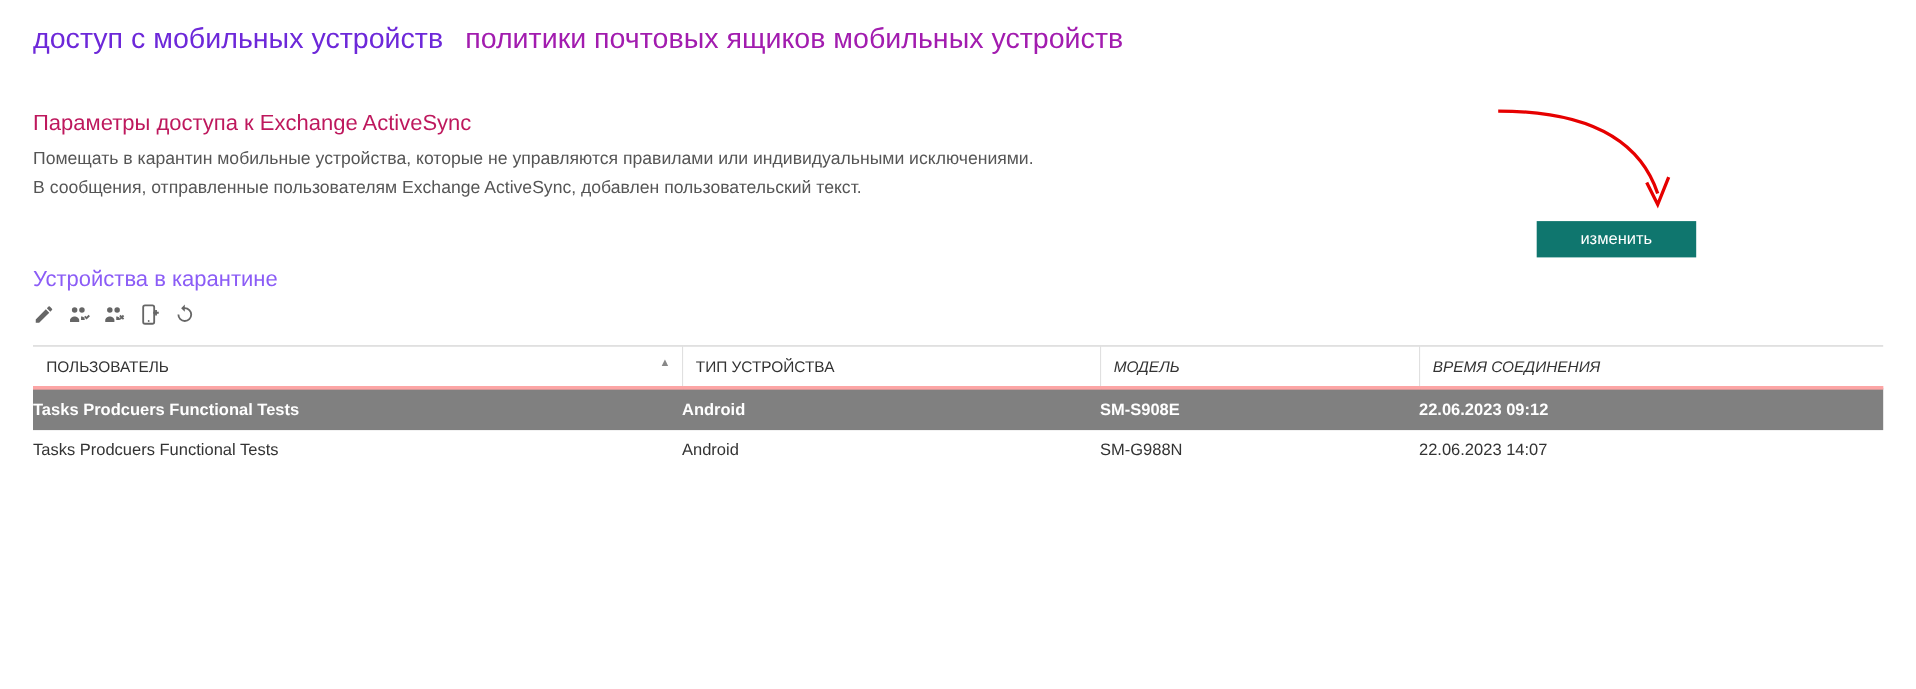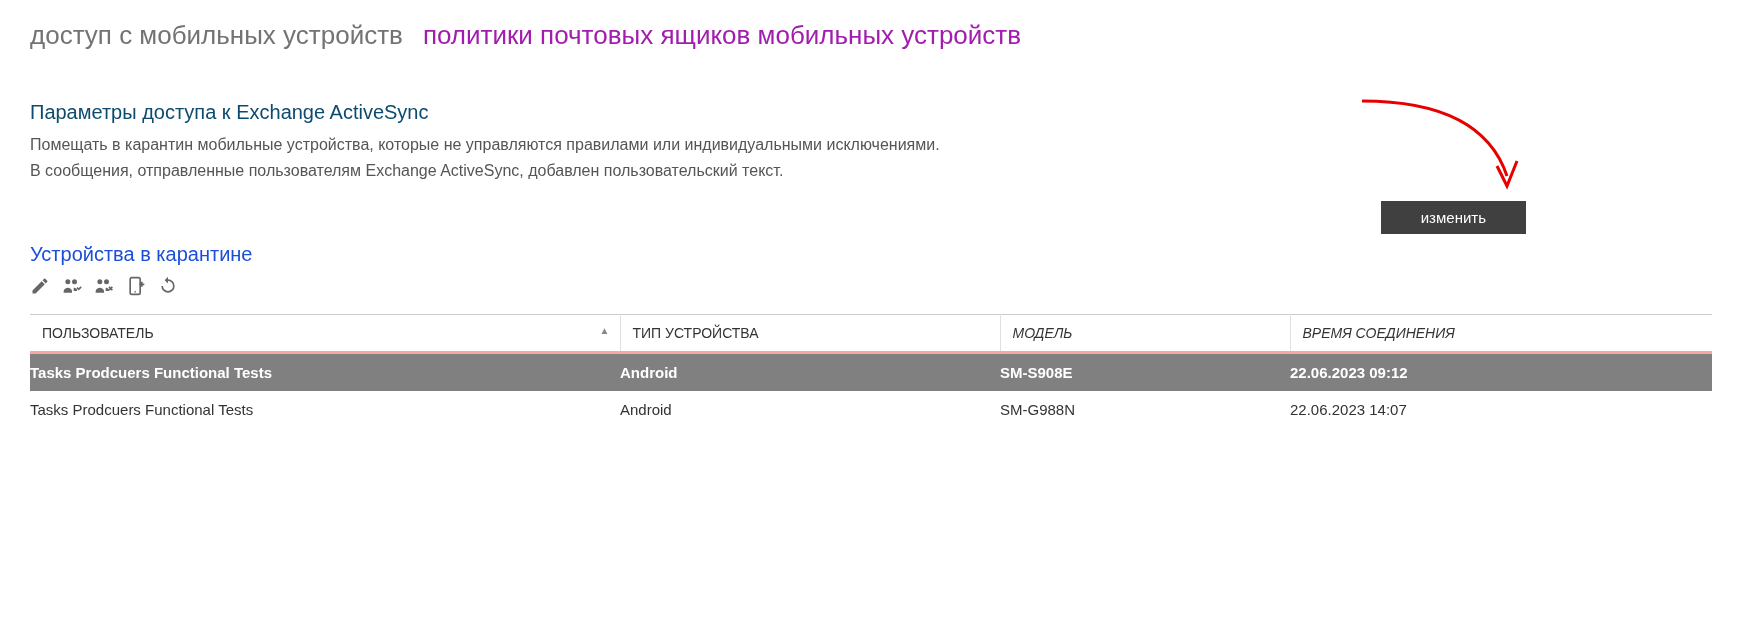--- a/index.html
+++ b/index.html
@@ -20,60 +20,60 @@
       gap: 20px;
       margin-bottom: 50px;
     }
     .tab {
       font-size: 26px;
       font-weight: 300;
       cursor: pointer;
       color: #a21caf;
     }
     .tab.active {
-      color: #737373;
+      color: #6d28d9;
     }
     .section-header {
       font-size: 20px;
       font-weight: 300;
-      color: #0c4a6e;
+      color: #be185d;
       margin-bottom: 8px;
     }
     .section-text {
       font-size: 16px;
       color: #555;
       line-height: 1.6;
     }
     .settings-block {
       position: relative;
       margin-bottom: 60px;
     }
     .edit-button {
       position: absolute;
-      right: 186px;
+      right: 170px;
       top: 100px;
-      background: #404040;
+      background: #0f766e;
       color: #fff;
       border: none;
       padding: 8px 40px;
       font-size: 15px;
       cursor: pointer;
     }
     .arrow-annotation {
       position: absolute;
       right: 170px;
       top: -10px;
       width: 200px;
       height: 110px;
       pointer-events: none;
     }
     .quarantine-header {
       font-size: 20px;
       font-weight: 300;
-      color: #1d4ed8;
+      color: #8b5cf6;
       margin-bottom: 10px;
     }
     .toolbar {
       display: flex;
       gap: 12px;
       margin-bottom: 18px;
       align-items: center;
     }
     .toolbar-icon {
       width: 20px;

